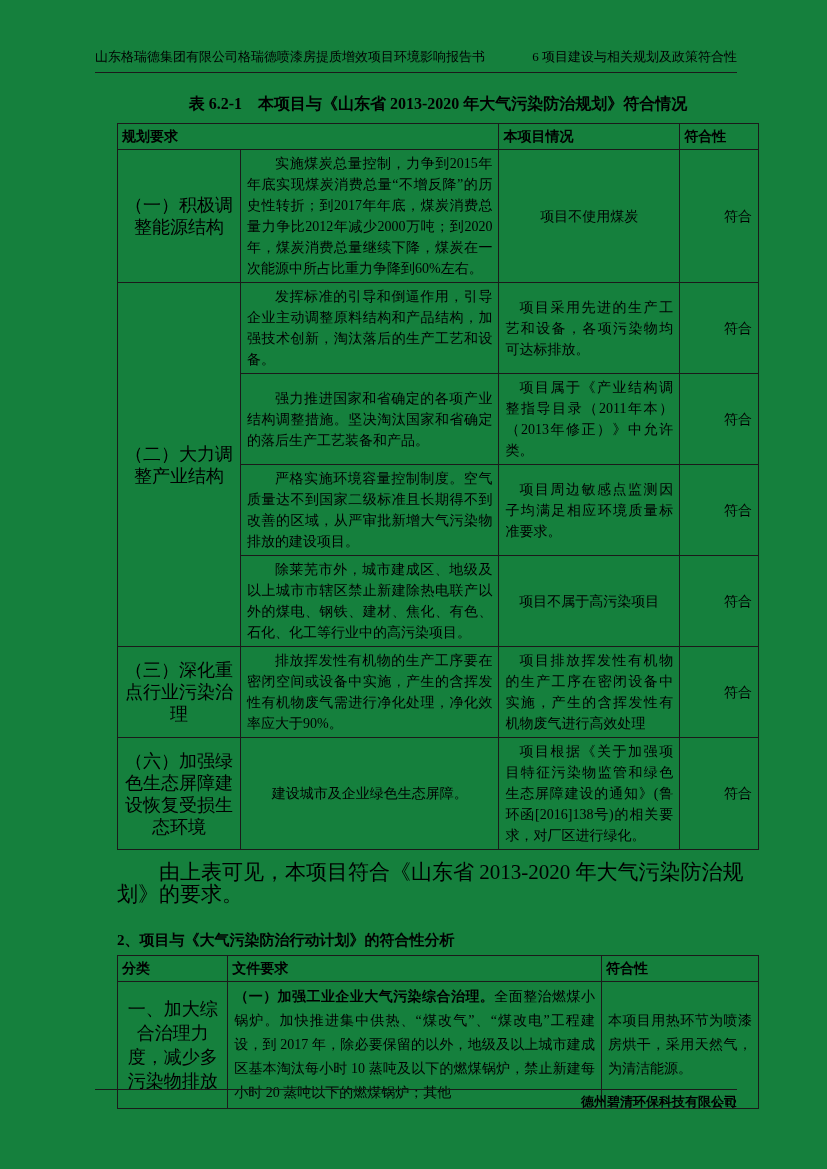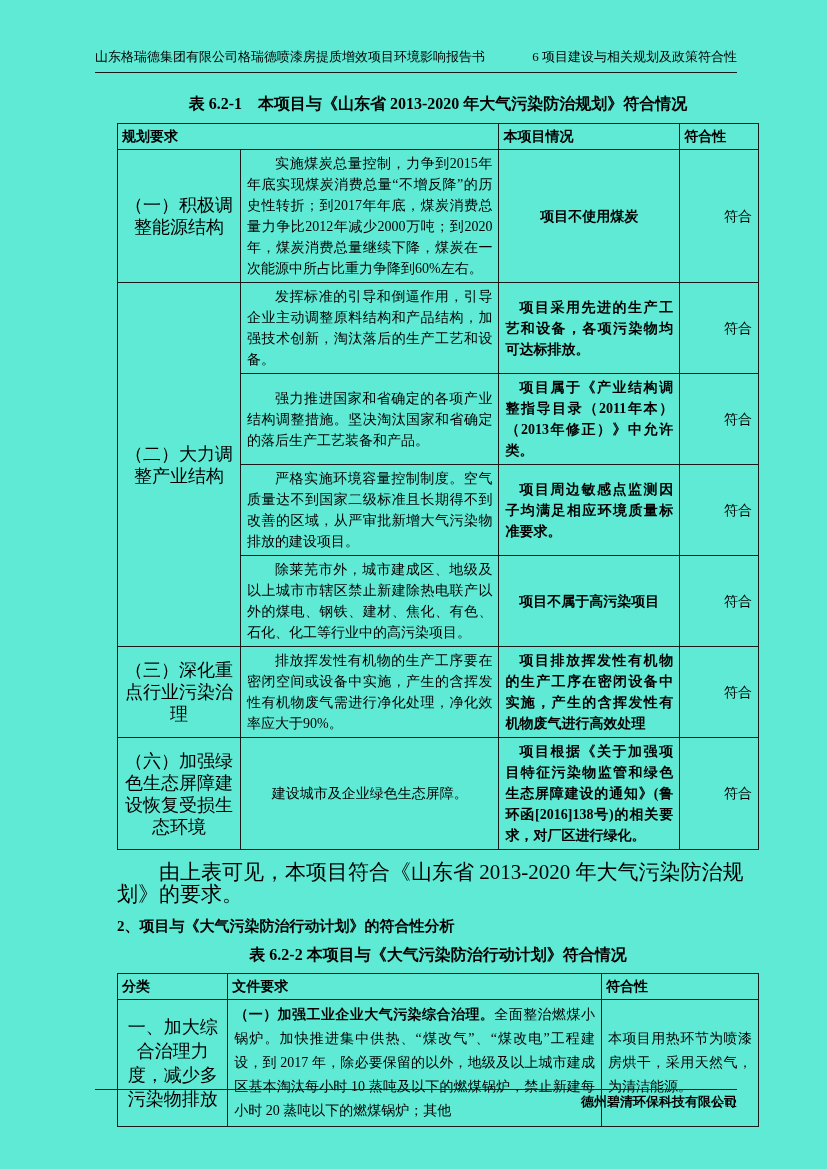--- a/index.html
+++ b/index.html
@@ -1,43 +1,43 @@
 <!DOCTYPE html>
 <html><head>
 <meta charset="utf-8">
 <style>
   html,body { margin:0; padding:0; background:#ffffff; }
   .page {
-    position:relative; width:827px; height:1169px; background:#5eead4;
+    position:relative; width:827px; height:1169px; background:#15803d;
     font-family:"Liberation Serif","DejaVu Serif",serif; color:#000;
     overflow:hidden;
   }
   
   .pg-header {
     position:absolute; left:95px; right:90px; top:48px;
     display:flex; justify-content:space-between; align-items:flex-end;
     font-size:13px; line-height:17px; padding-bottom:7px;
     border-bottom:1.5px solid #1a1a1a; white-space:nowrap;
   }
   
   .content { position:absolute; left:95px; top:86px; width:642px;padding-left:22px; }
   .tbl-title { font-size:16px; font-weight:bold; text-align:center; margin:8px 0 8px 0; }
   table { width:100%; border-collapse:collapse; table-layout:fixed; font-size:14px; }
   td, th { border:1px solid #1a1a1a; padding:3px 6px; line-height:21px; vertical-align:middle; word-break:break-all; }
   th { font-weight:bold; text-align:left; font-size:14px; padding:2px 4px; }
   .cat  { text-align:center; padding:3px 2px; font-size:18px; line-height:22px; }
   .req  { text-align:justify; text-indent:2em; }
-  .proj { text-align:justify; text-indent:1em;font-weight:bold; }
+  .proj { text-align:justify; text-indent:1em; }
   .cen  { text-align:center; text-indent:0; }
   .comp { text-align:right; font-size:14px; }
   .t2 td { line-height:24px; }
   .t2 .req2 { text-align:justify; text-indent:0; }
   .t2 .proj2 { text-align:justify; text-indent:0; }
   .para { font-size:21px; line-height:22px; text-indent:2em; margin:11px 0 6px 0; }
-  .sec-heading { font-size:15px; font-weight:bold; line-height:22px; margin:10px 0 4px 0; }
+  .sec-heading { font-size:15px; font-weight:bold; line-height:22px; margin:24px 0 4px 0; }
   .tbl-title2 { margin-top:8px; margin-bottom:7px; }
   
   .pg-footer {
     position:absolute; left:95px; right:90px; top:1089px;
     border-top:1.5px solid #1a1a1a; font-size:13px; height:24px;
   }
   .pg-footer .pagenum { position:absolute; left:0; right:0; top:5px; text-align:right; }
   .pg-footer .company { position:absolute; right:0; top:3px;font-weight:bold; }
   b { font-weight:bold; }
 </style>
@@ -111,21 +111,20 @@
           <td class="proj">项目根据《关于加强项目特征污染物监管和绿色生态屏障建设的通知》(鲁环函[2016]138号)的相关要求，对厂区进行绿化。</td>
           <td class="comp">符合</td>
         </tr>
       </tbody>
     </table>
 
     <p class="para">由上表可见，本项目符合《山东省 2013-2020 年大气污染防治规划》的要求。</p>
 
     <div class="sec-heading">2、项目与《大气污染防治行动计划》的符合性分析</div>
 
-    <div class="tbl-title tbl-title2">表 6.2-2 本项目与《大气污染防治行动计划》符合情况</div>
 
     <table class="t2">
       <colgroup>
         <col style="width:17.2%">
           <col style="width:58.3%">
           <col style="width:24.5%">
       </colgroup>
       <tbody>
         <tr>
           <th>分类</th>

